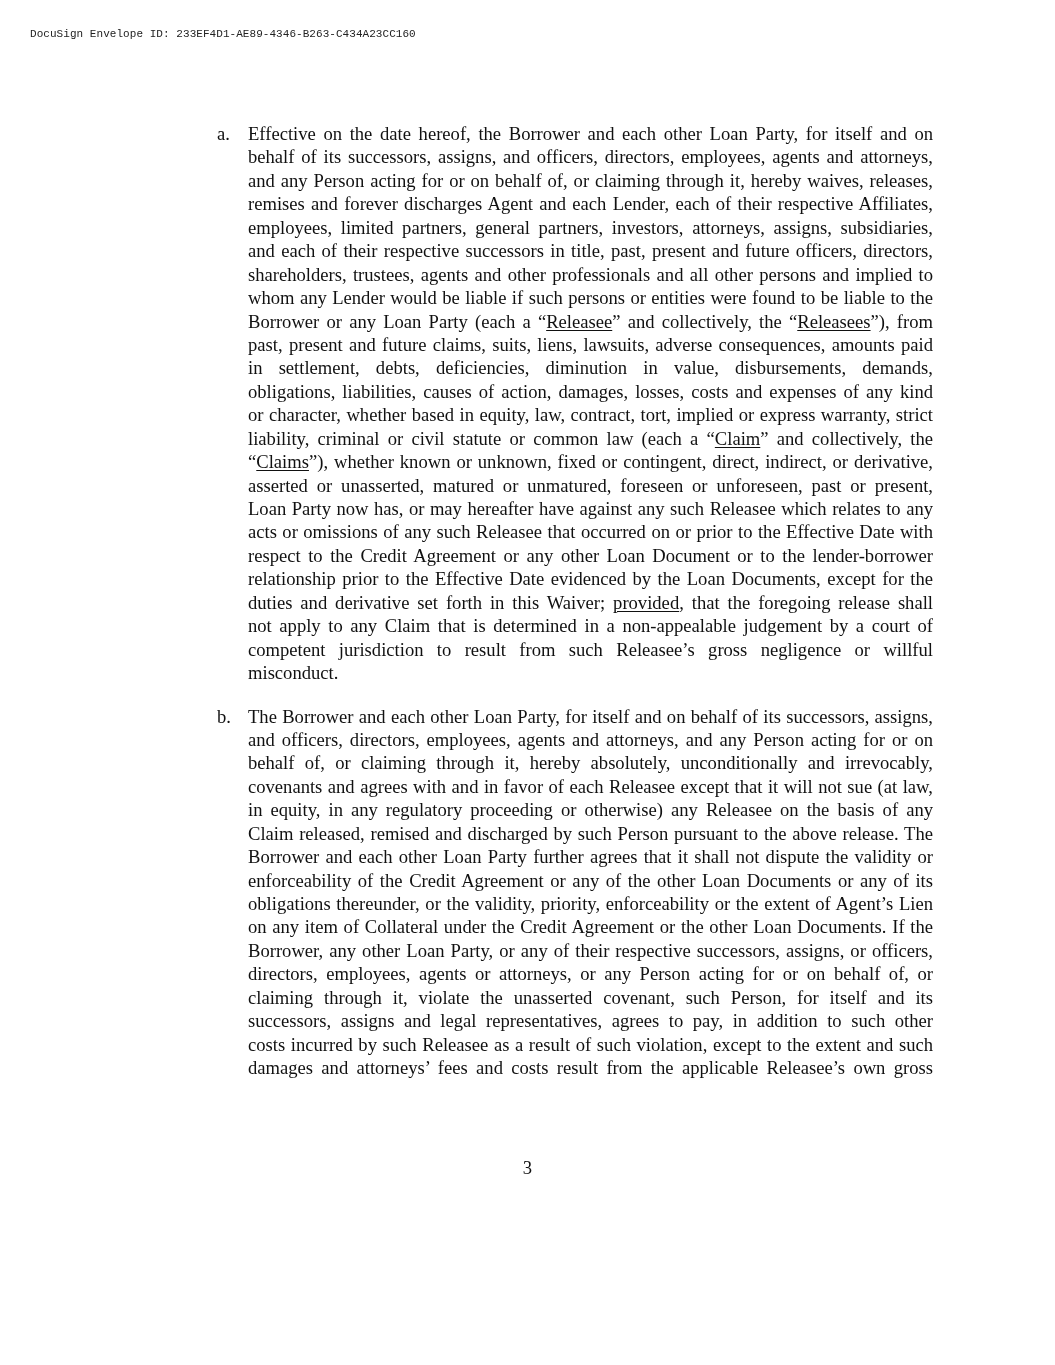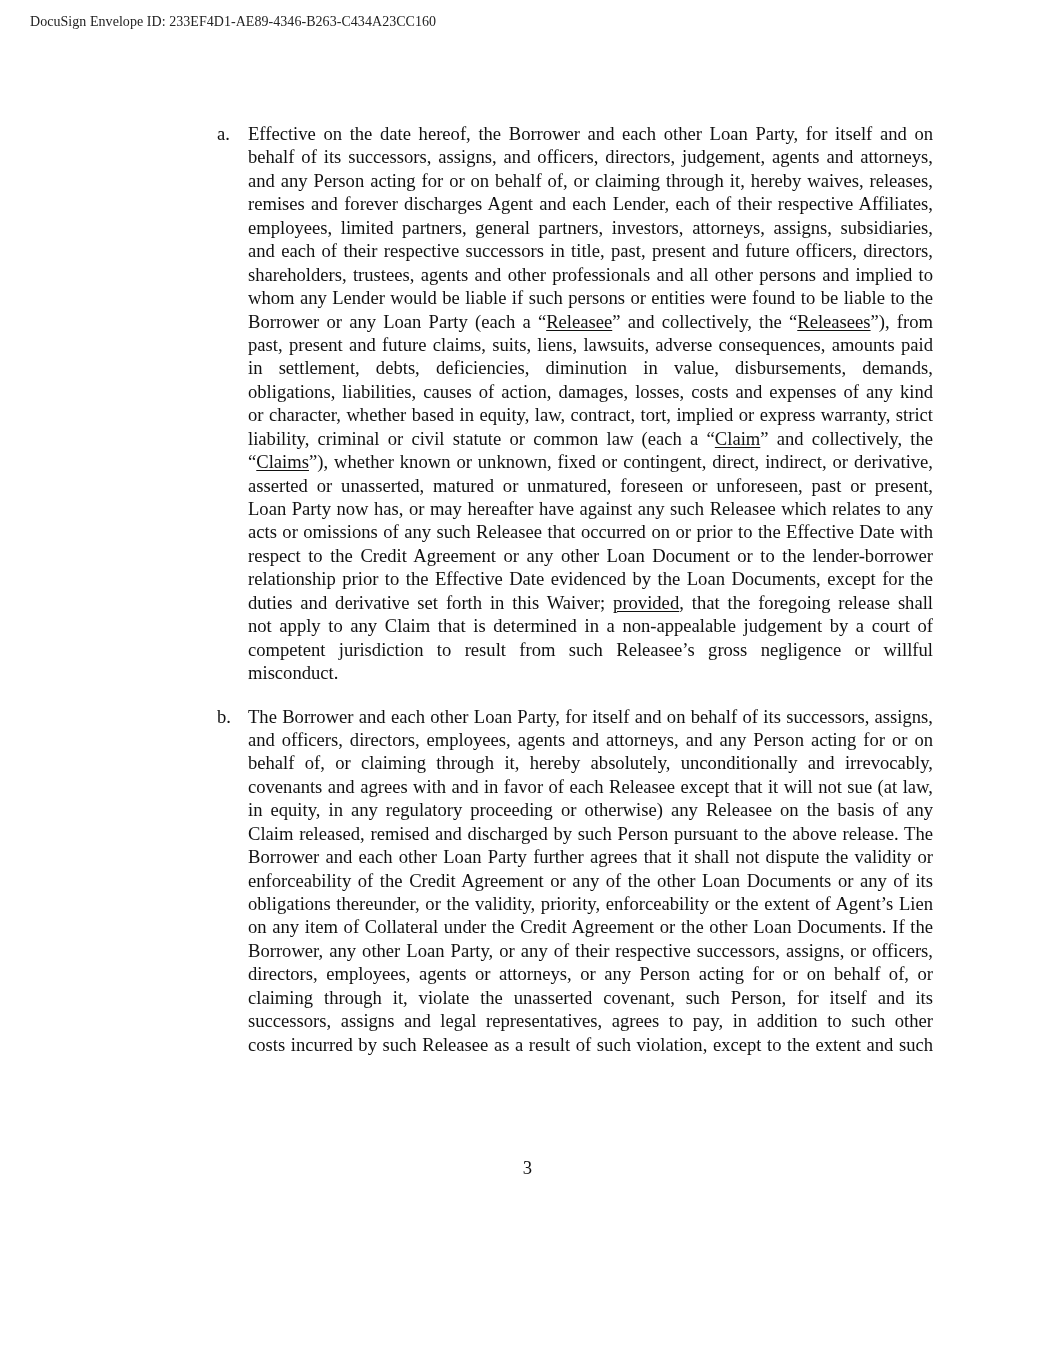--- a/index.html
+++ b/index.html
@@ -9,23 +9,23 @@
   }
   body {
     width: 1055px;
     height: 1365px;
     position: relative;
     overflow: hidden;
   }
   .envelope-header {
     position: absolute;
     left: 30px;
-    top: 14px;
-    font-family: Liberation Serif, serif;
-    font-size: 14px;
+    top: 28px;
+    font-family: Liberation Mono, monospace;
+    font-size: 11px;
     color: #222222;
     letter-spacing: 0.05px;
     white-space: nowrap;
   }
   .page-body {
     position: absolute;
     left: 217px;
     top: 122px;
     width: 716px;
     font-family: "Liberation Serif", serif;
@@ -76,21 +76,21 @@
 </head>
 <body>
 
 <div class="envelope-header">DocuSign Envelope ID: 233EF4D1-AE89-4346-B263-C434A23CC160</div>
 
 <div class="page-body">
   <div class="clause">
     <span class="clause-marker">a.</span>
     <div class="clause-text">
         <span class="line"><span>Effective on the date hereof, the Borrower and each other Loan Party, for itself and on</span></span>
-        <span class="line"><span>behalf of its successors, assigns, and officers, directors, judgement, agents and attorneys,</span></span>
+        <span class="line"><span>behalf of its successors, assigns, and officers, directors, employees, agents and attorneys,</span></span>
         <span class="line"><span>and any Person acting for or on behalf of, or claiming through it, hereby waives, releases,</span></span>
         <span class="line"><span>remises and forever discharges Agent and each Lender, each of their respective Affiliates,</span></span>
         <span class="line"><span>employees, limited partners, general partners, investors, attorneys, assigns, subsidiaries,</span></span>
         <span class="line"><span>and each of their respective successors in title, past, present and future officers, directors,</span></span>
         <span class="line"><span>shareholders, trustees, agents and other professionals and all other persons and implied to</span></span>
         <span class="line"><span>whom any Lender would be liable if such persons or entities were found to be liable to the</span></span>
         <span class="line"><span>Borrower or any Loan Party (each a “</span><span class="u">Releasee</span><span>” and collectively, the “</span><span class="u">Releasees</span><span>”), from</span></span>
         <span class="line"><span>past, present and future claims, suits, liens, lawsuits, adverse consequences, amounts paid</span></span>
         <span class="line"><span>in settlement, debts, deficiencies, diminution in value, disbursements, demands,</span></span>
         <span class="line"><span>obligations, liabilities, causes of action, damages, losses, costs and expenses of any kind</span></span>
@@ -119,17 +119,18 @@
         <span class="line"><span>Claim released, remised and discharged by such Person pursuant to the above release.  The</span></span>
         <span class="line"><span>Borrower and each other Loan Party further agrees that it shall not dispute the validity or</span></span>
         <span class="line"><span>enforceability of the Credit Agreement or any of the other Loan Documents or any of its</span></span>
         <span class="line"><span>obligations thereunder, or the validity, priority, enforceability or the extent of Agent’s Lien</span></span>
         <span class="line"><span>on any item of Collateral under the Credit Agreement or the other Loan Documents. If the</span></span>
         <span class="line"><span>Borrower, any other Loan Party, or any of their respective successors, assigns, or officers,</span></span>
         <span class="line"><span>directors, employees, agents or attorneys, or any Person acting for or on behalf of, or</span></span>
         <span class="line"><span>claiming through it, violate the unasserted covenant, such Person, for itself and its</span></span>
         <span class="line"><span>successors, assigns and legal representatives, agrees to pay, in addition to such other</span></span>
         <span class="line"><span>costs incurred by such Releasee as a result of such violation, except to the extent and such</span></span>
+        <span class="line"><span>damages and attorneys’ fees and costs result from the applicable Releasee’s own gross</span></span>
       </div>
   </div>
 </div>
 
 <div class="page-number">3</div>
 
 </body></html>

